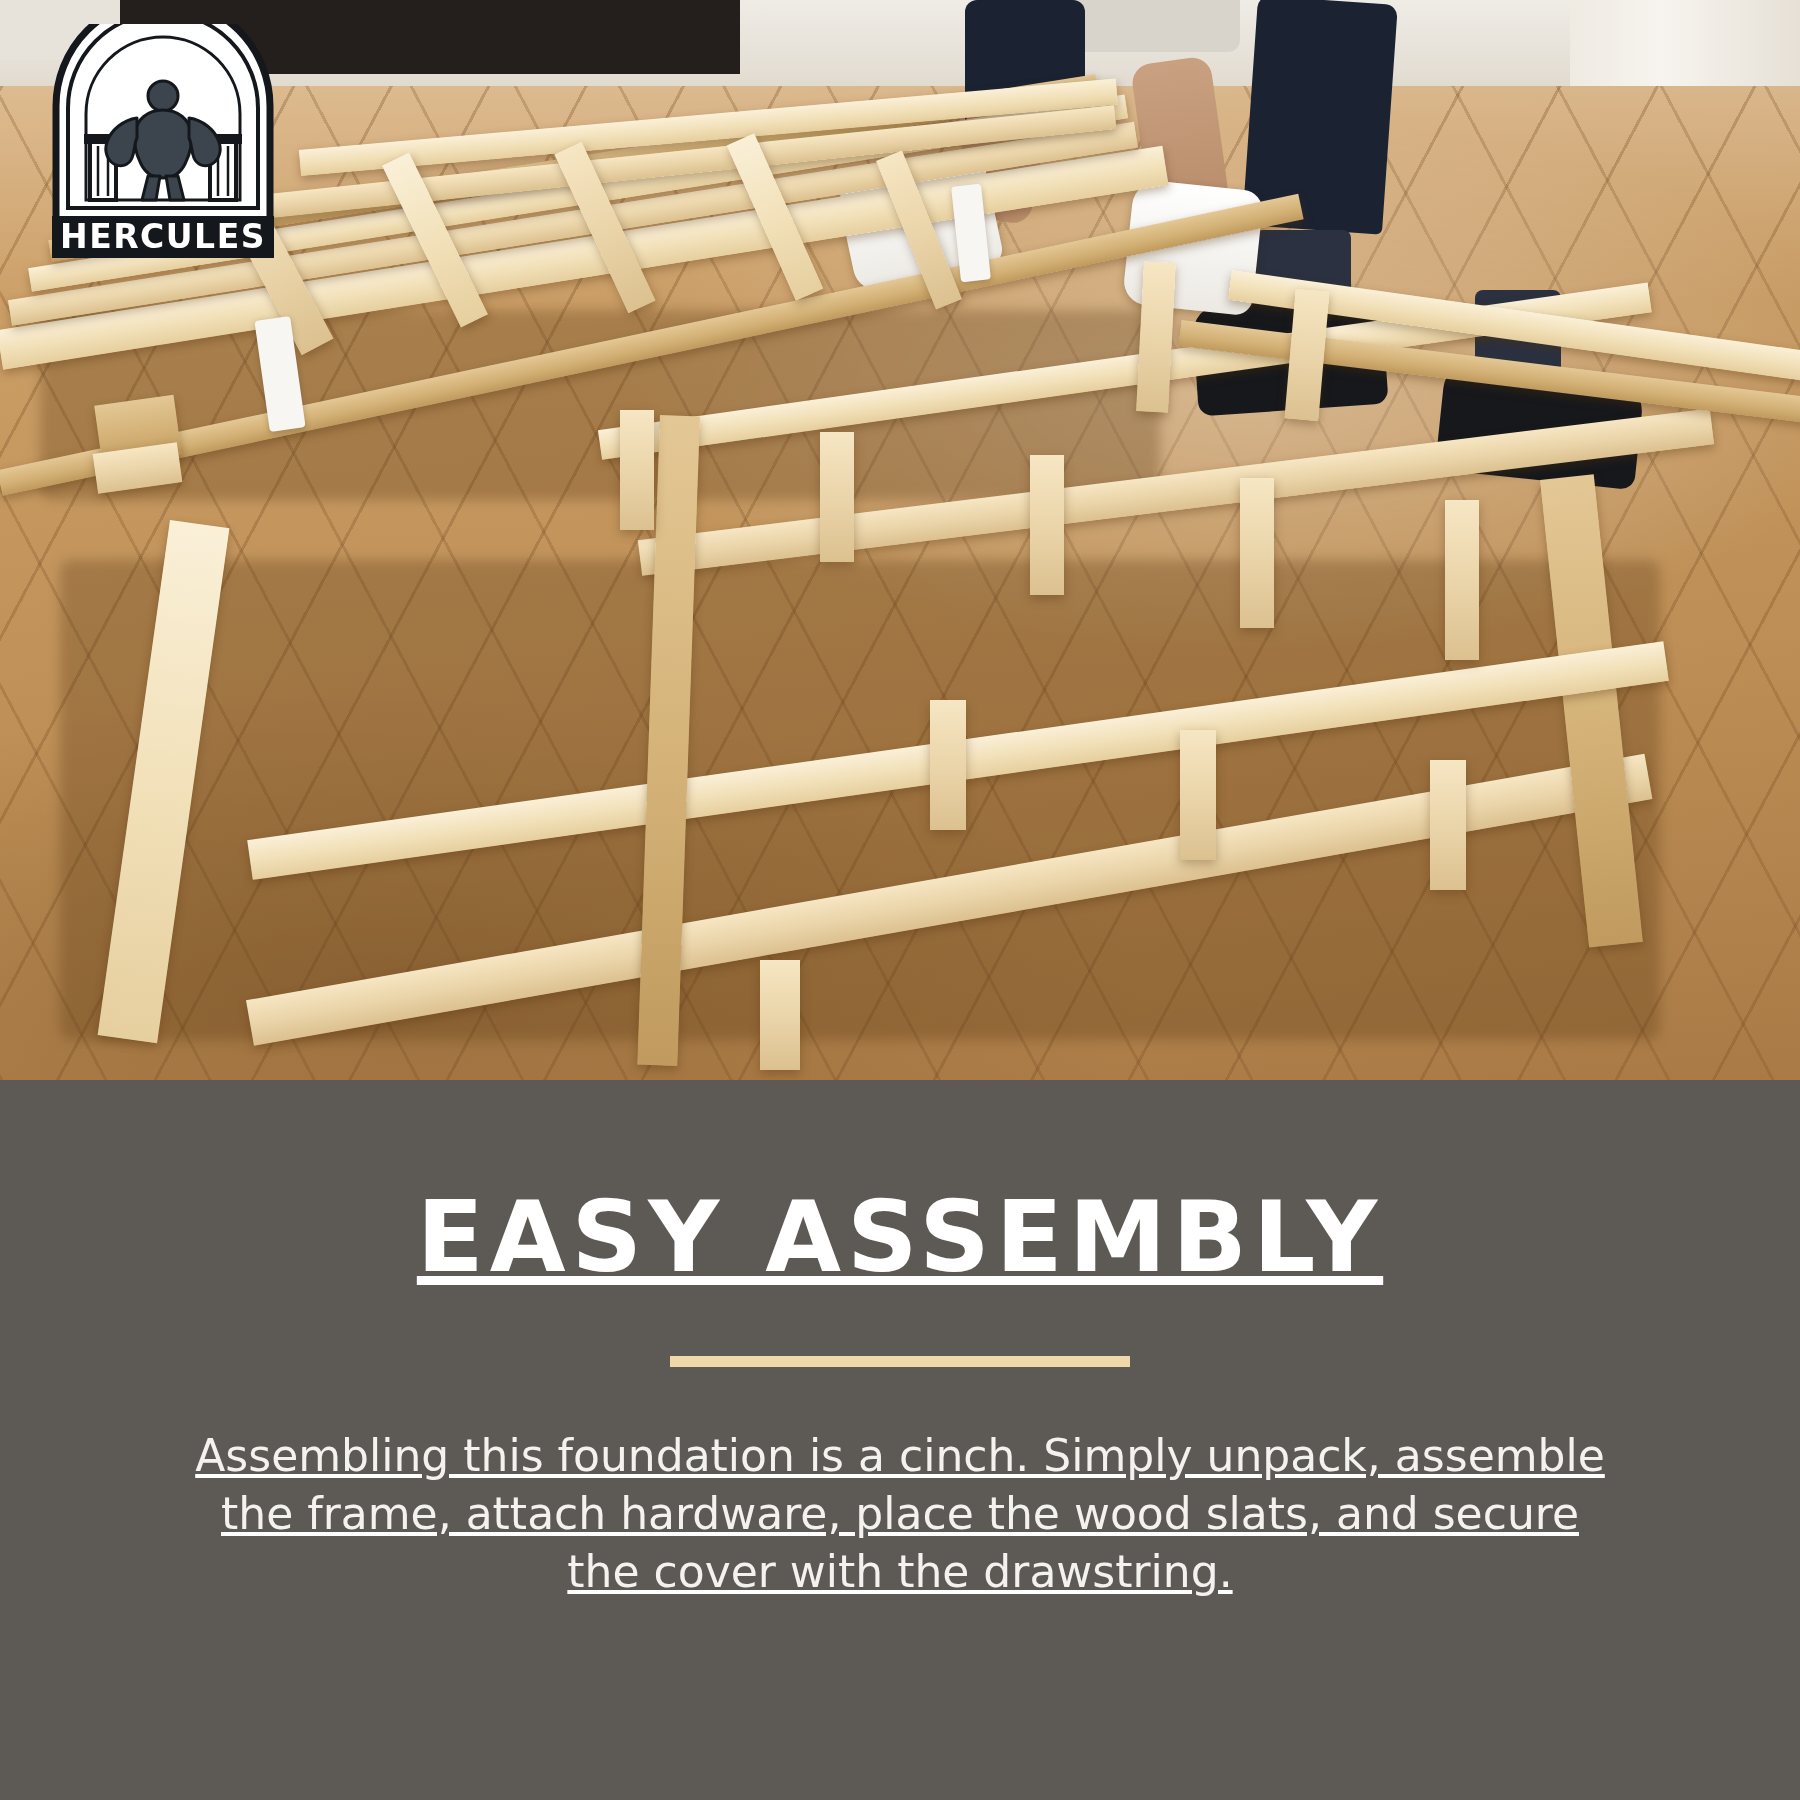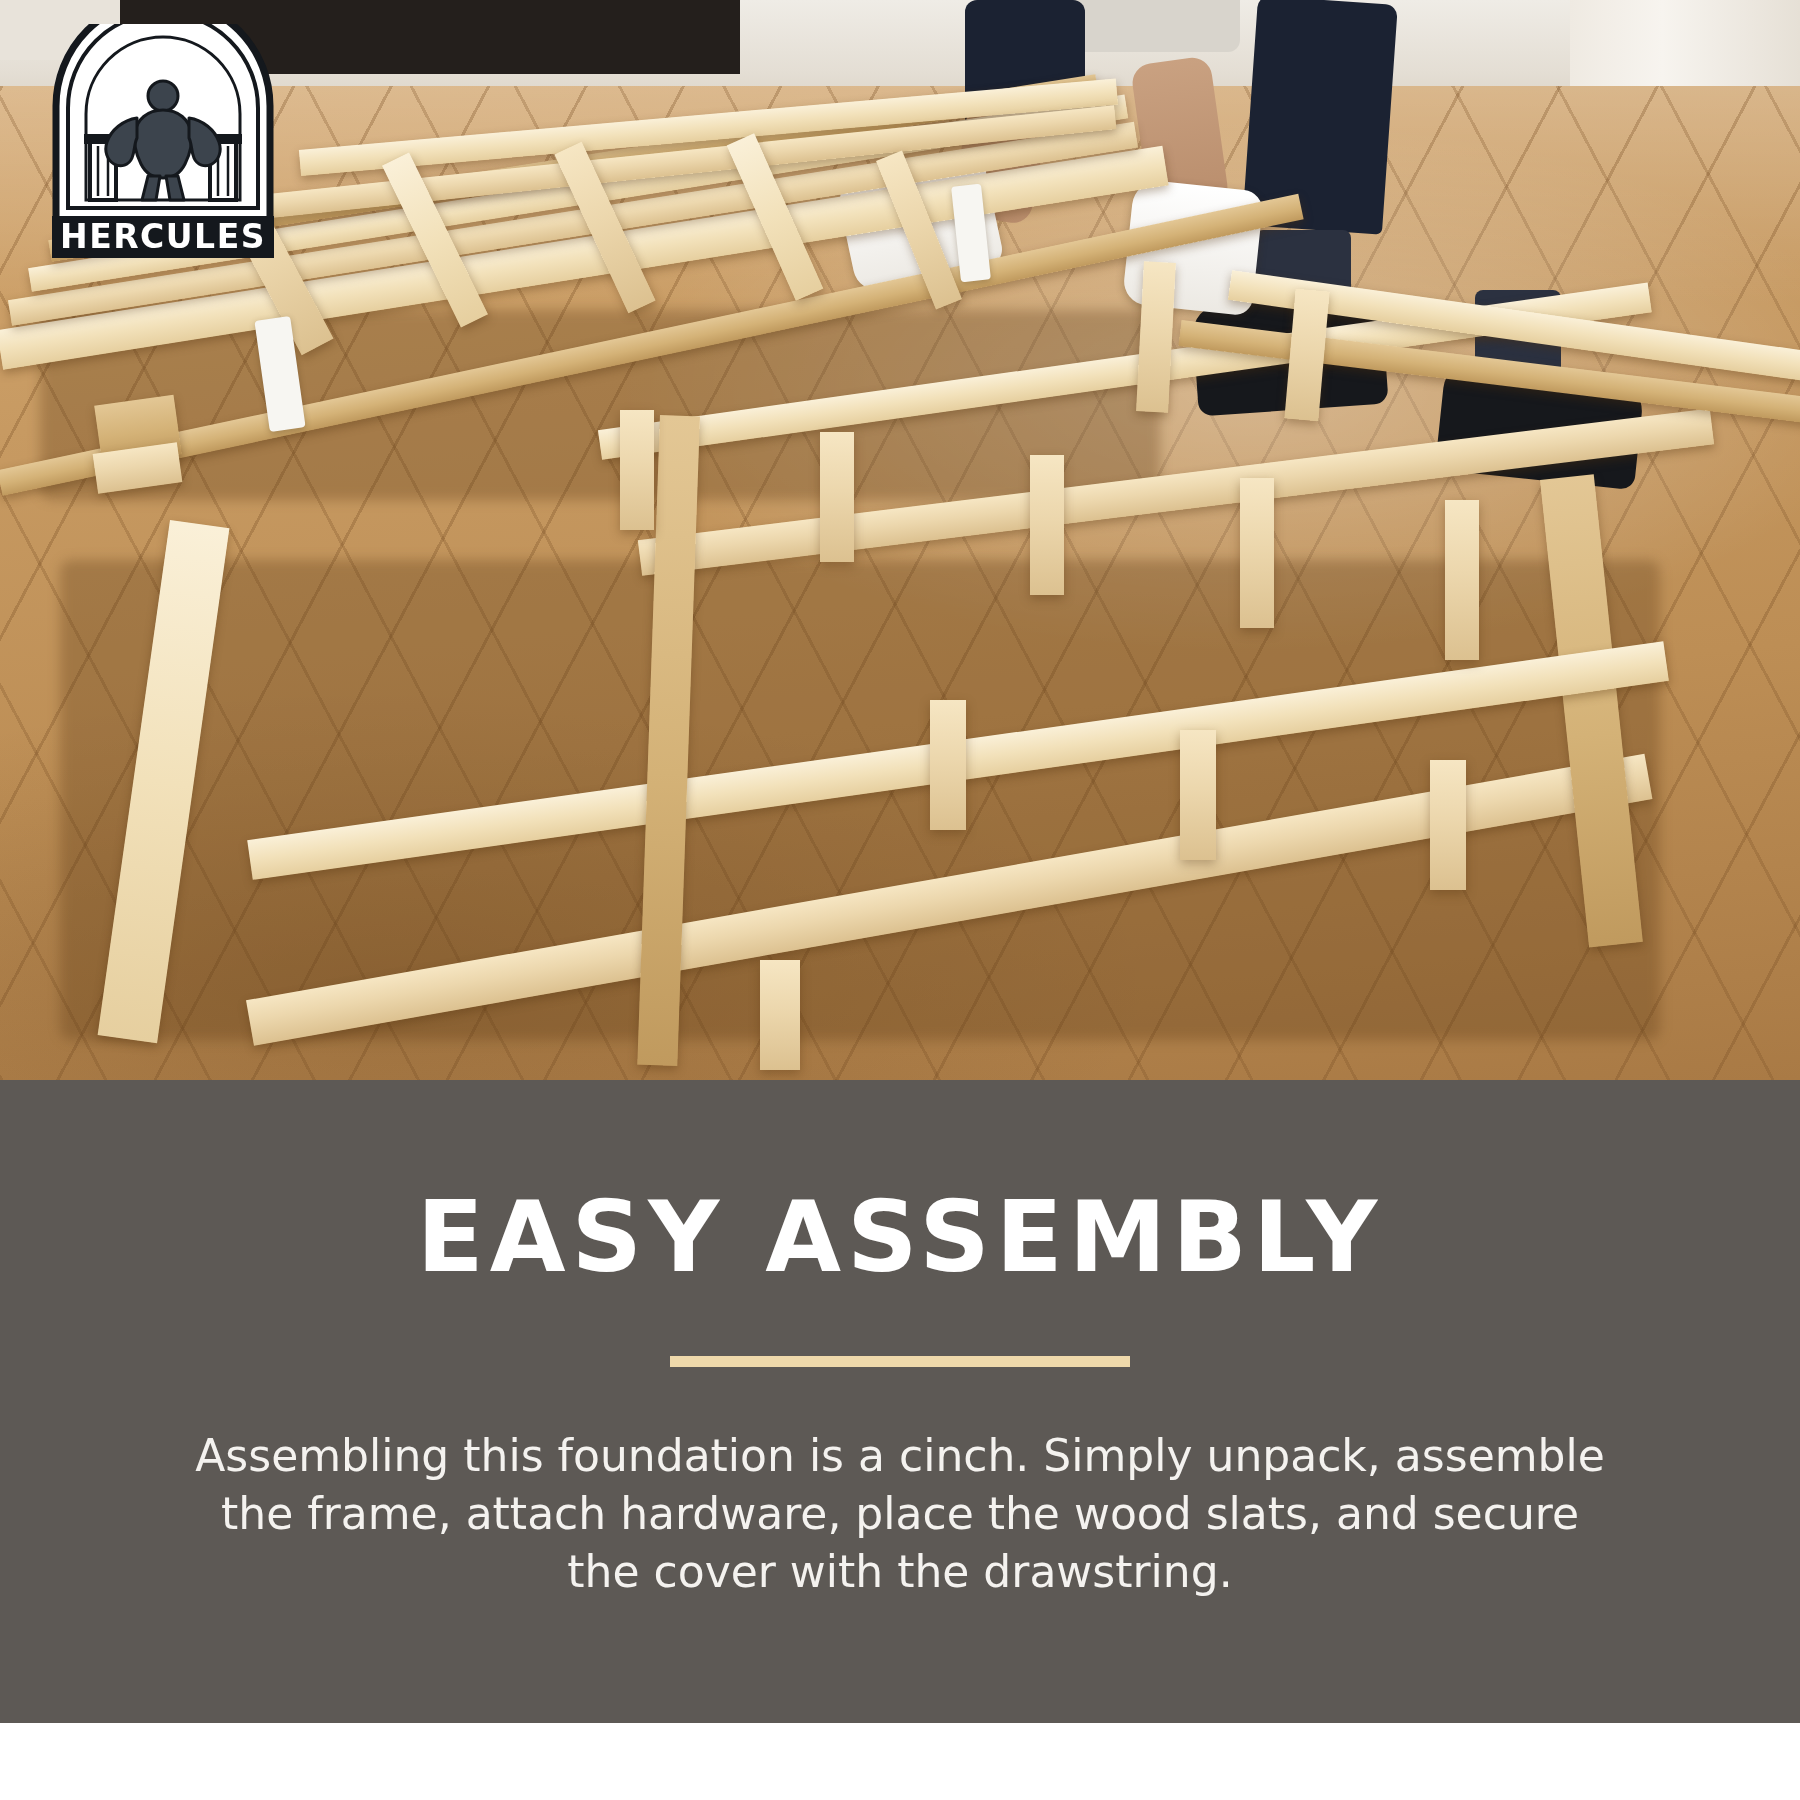--- a/index.html
+++ b/index.html
@@ -165,24 +165,25 @@
     height: 235px;
   }
   .logo svg { display: block; }
 
   
   .panel {
     position: absolute;
     left: 0;
     top: 1080px;
     width: 1800px;
-    height: 643px;
+    height: 720px;
     background: #5d5955;
     color: #ffffff;
     text-align: center;
+    text-decoration: underline;
   }
   .headline {
     margin: 0;
     padding-top: 108px;
     font-family: "DejaVu Sans", sans-serif;
     font-weight: 700;
     font-size: 98px;
     letter-spacing: 6px;
     line-height: 1;
     color: #ffffff;

